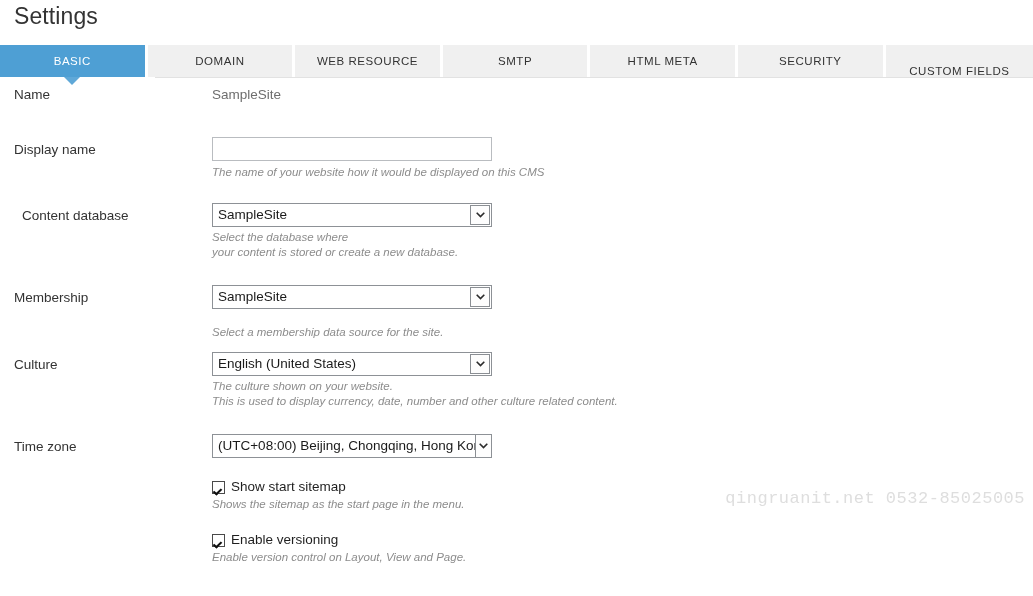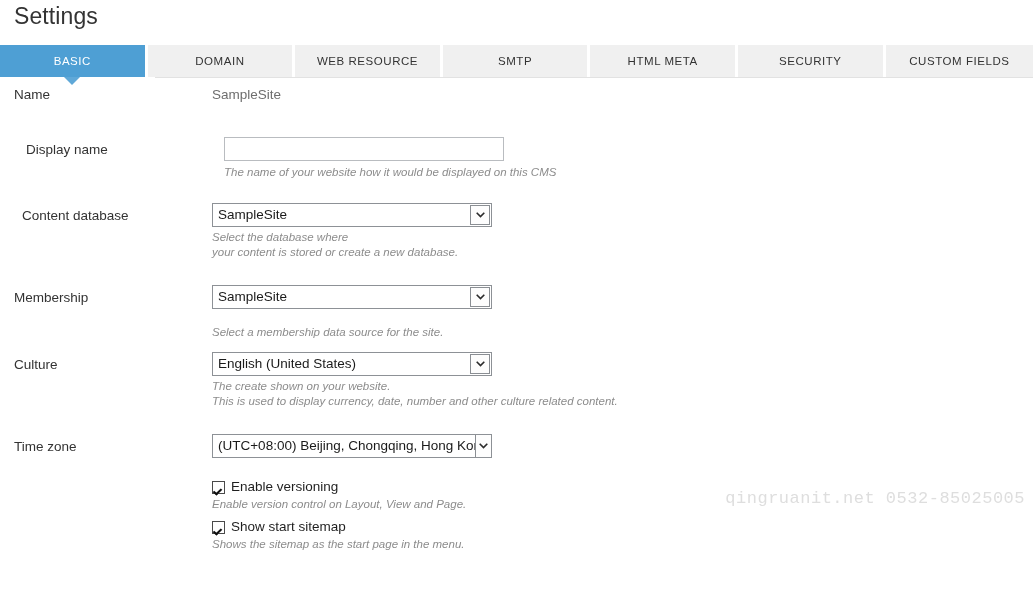--- a/index.html
+++ b/index.html
@@ -49,21 +49,21 @@
     display: flex;
     align-items: center;
     justify-content: center;
     font-size: 11.5px;
     letter-spacing: 0.55px;
     color: #333333;
     white-space: nowrap;
     cursor: pointer;
     position: relative;
   }
-  .tab:last-child { border-right: none; }
+  .tab:last-child { border-right: none; align-items: flex-end; }
   .tab.active {
     background: #4e9fd4;
     color: #ffffff;
     border-right: 3px solid #ffffff;
   }
   .tab-caret {
     position: absolute;
     left: 50%;
     bottom: -8px;
     margin-left: -8px;
@@ -264,21 +264,21 @@
 
 <div class="form">
 
   <div class="row" style="height:51px;">
     <div class="row-label">Name</div>
     <div class="row-field">
       <div class="readonly-value">SampleSite</div>
     </div>
   </div>
 
-  <div class="row" style="height:66px;padding-left:12px;">
+  <div class="row" style="height:66px;">
     <div class="row-label" style="padding-top:4px;">Display name</div>
     <div class="row-field">
       <input class="text-input" type="text" placeholder="" style="">
       <div class="hint" style="margin-top:4px;">The name of your website how it would be displayed on this CMS</div>
     </div>
   </div>
 
   <div class="row" style="height:82px;">
     <div class="row-label" style="padding-top:4px;padding-left:22px;">Content database</div>
     <div class="row-field">
@@ -314,50 +314,50 @@
     <div class="row-label" style="padding-top:4px;">Culture</div>
     <div class="row-field">
       <div class="select">
         <span class="select-value">English (United States)</span>
         <span class="select-arrow">
             <svg width="9" height="6" viewBox="0 0 9 6">
             <path d="M0.7 0.8 L4.5 4.6 L8.3 0.8" fill="none" stroke="#2b2b2b" stroke-width="1.6"></path>
           </svg>
           </span>
       </div>
-      <div class="hint" style="margin-top:3px;">The create shown on your website.</div>
+      <div class="hint" style="margin-top:3px;">The culture shown on your website.</div>
       <div class="hint">This is used to display currency, date, number and other culture related content.</div>
     </div>
   </div>
 
   <div class="row" style="height:44px;">
     <div class="row-label" style="padding-top:4px;">Time zone</div>
     <div class="row-field">
       <div class="select narrow-arrow">
         <span class="select-value">(UTC+08:00) Beijing, Chongqing, Hong Kong, Urumqi</span>
         <span class="select-arrow">
             <svg width="9" height="6" viewBox="0 0 9 6">
             <path d="M0.7 0.8 L4.5 4.6 L8.3 0.8" fill="none" stroke="#2b2b2b" stroke-width="1.6"></path>
           </svg>
           </span>
       </div>
     </div>
   </div>
 
+  <div class="check-row" style="height:53px;">
+    <div class="check-line">
+      <span class="checkbox checked"></span>
+      <span class="check-label">Show start sitemap</span>
+    </div>
+    <div class="hint" style="margin-top:1px;">Shows the sitemap as the start page in the menu.</div>
+  </div>
+
   <div class="check-row" style="height:40px;">
     <div class="check-line">
       <span class="checkbox checked"></span>
       <span class="check-label">Enable versioning</span>
     </div>
     <div class="hint" style="margin-top:1px;">Enable version control on Layout, View and Page.</div>
   </div>
 
-  <div class="check-row" style="height:53px;">
-    <div class="check-line">
-      <span class="checkbox checked"></span>
-      <span class="check-label">Show start sitemap</span>
-    </div>
-    <div class="hint" style="margin-top:1px;">Shows the sitemap as the start page in the menu.</div>
-  </div>
-
 </div>
 
 <div class="watermark">qingruanit.net  0532-85025005</div>
 
 </body></html>

